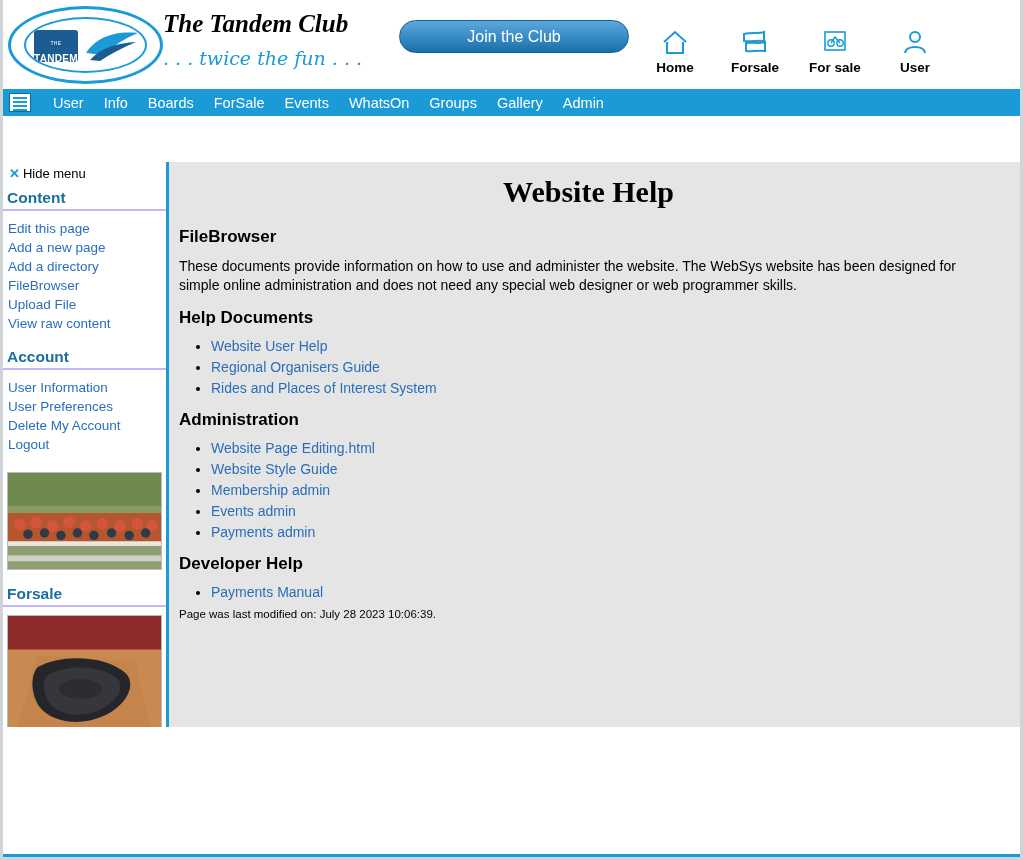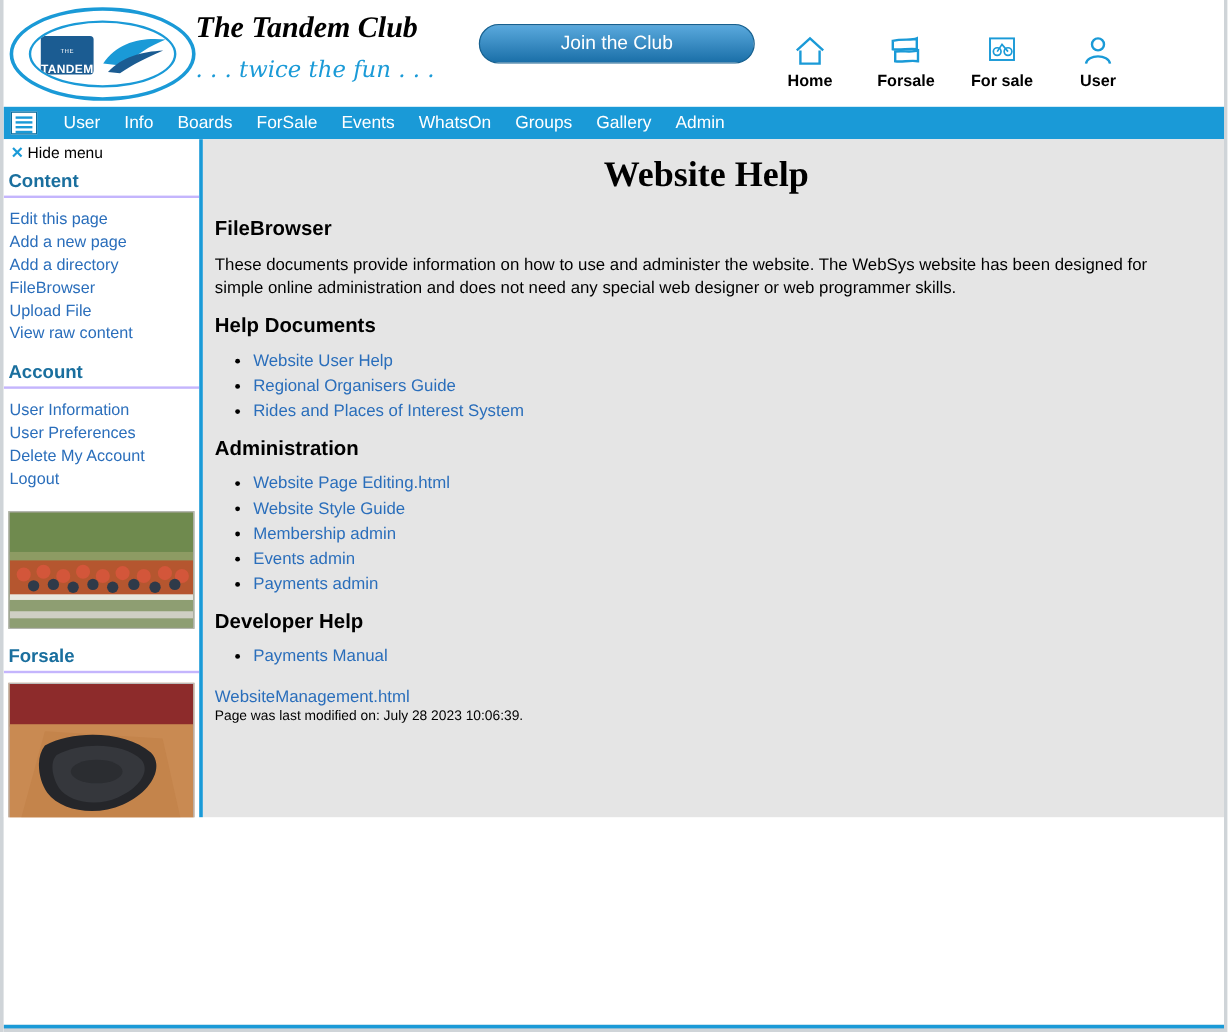--- a/index.html
+++ b/index.html
@@ -156,20 +156,21 @@
     padding: 0 10px;
     cursor: pointer;
     white-space: nowrap;
   }
 
   
   .body-wrap {
     position: relative;
     height: 565px;
     display: flex;
+    margin-top: 46px;
   }
   .sidebar {
     width: 166px;
     background: #ffffff;
     border-right: 3px solid #1a9ad7;
     padding: 0 0 0 0;
     position: relative;
     overflow: hidden;
   }
   .hide-menu {
@@ -471,19 +472,18 @@
         <li><a class="doclink">Membership admin</a></li>
         <li><a class="doclink">Events admin</a></li>
         <li><a class="doclink">Payments admin</a></li>
       </ul>
 
       <h2 class="sec">Developer Help</h2>
       <ul class="links">
         <li><a class="doclink">Payments Manual</a></li>
       </ul>
 
-      <a class="footer-link">WebsiteManagement.html</a>
       <div class="modified">Page was last modified on: July 28 2023 10:06:39.</div>
     </div>
   </div>
 
   <div class="bottom-strip"></div>
 </div>
 
 </body></html>

